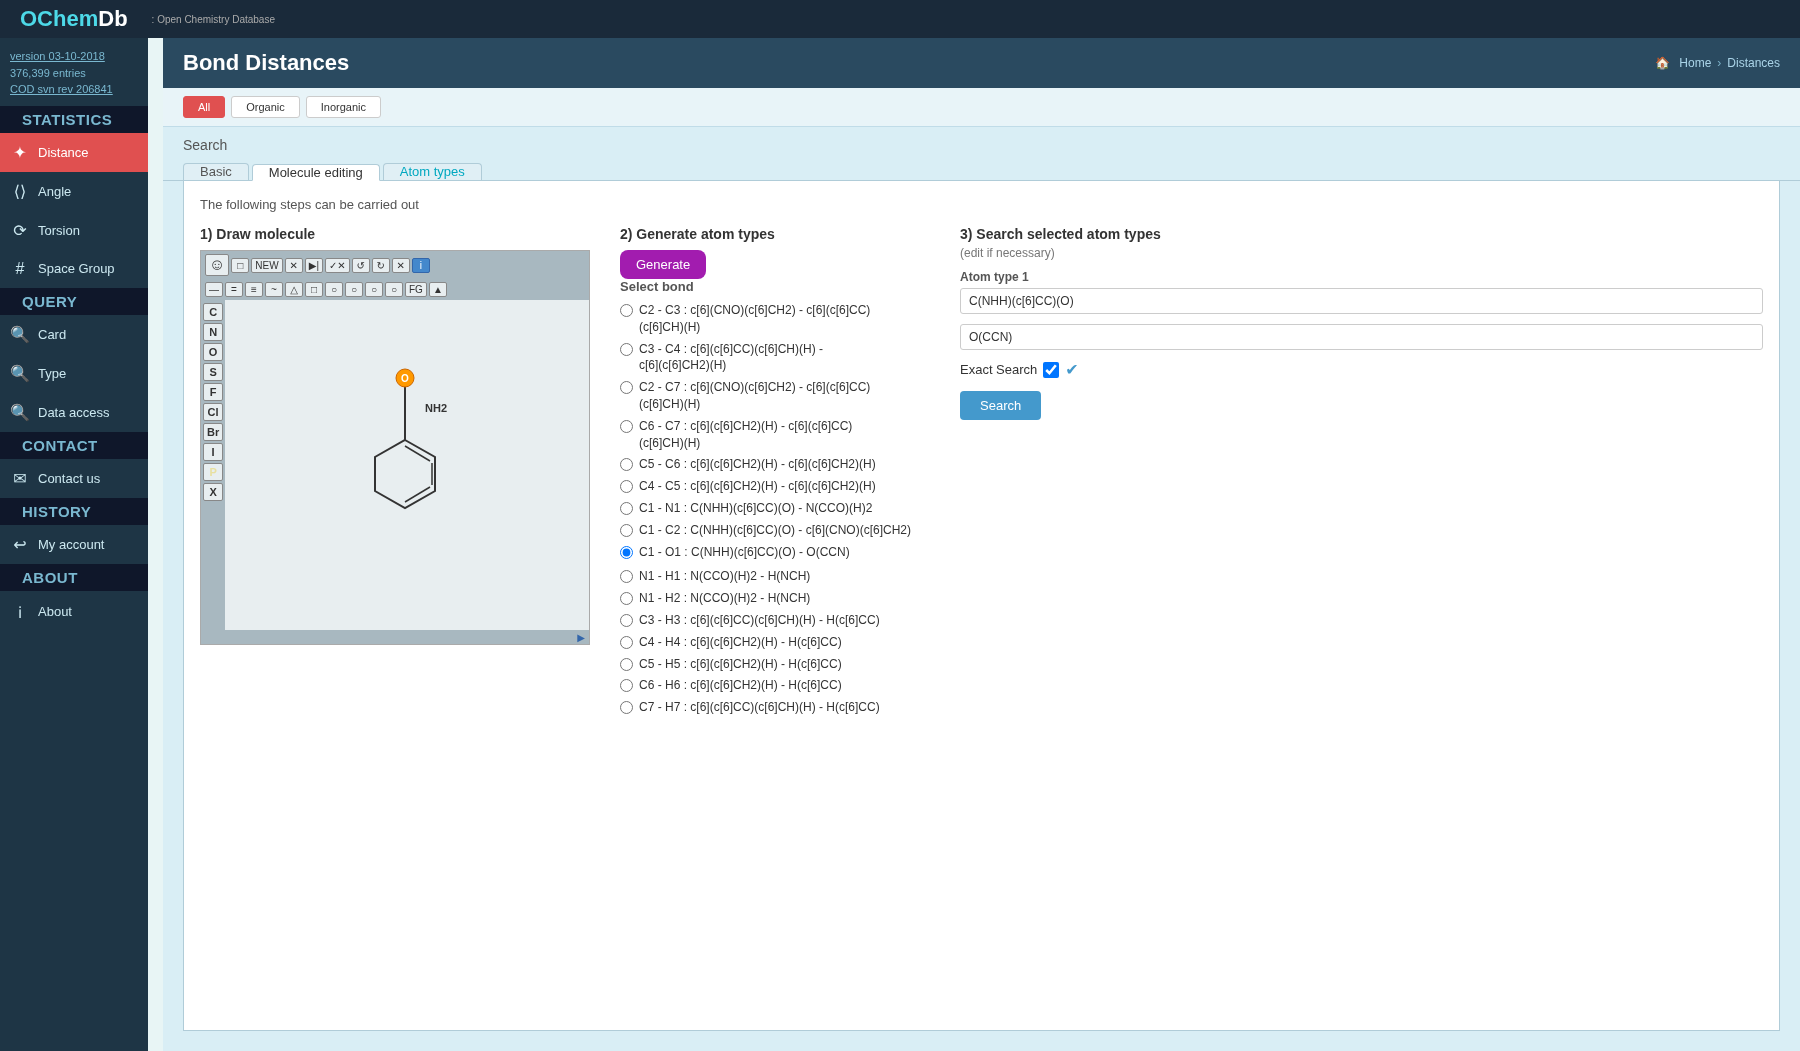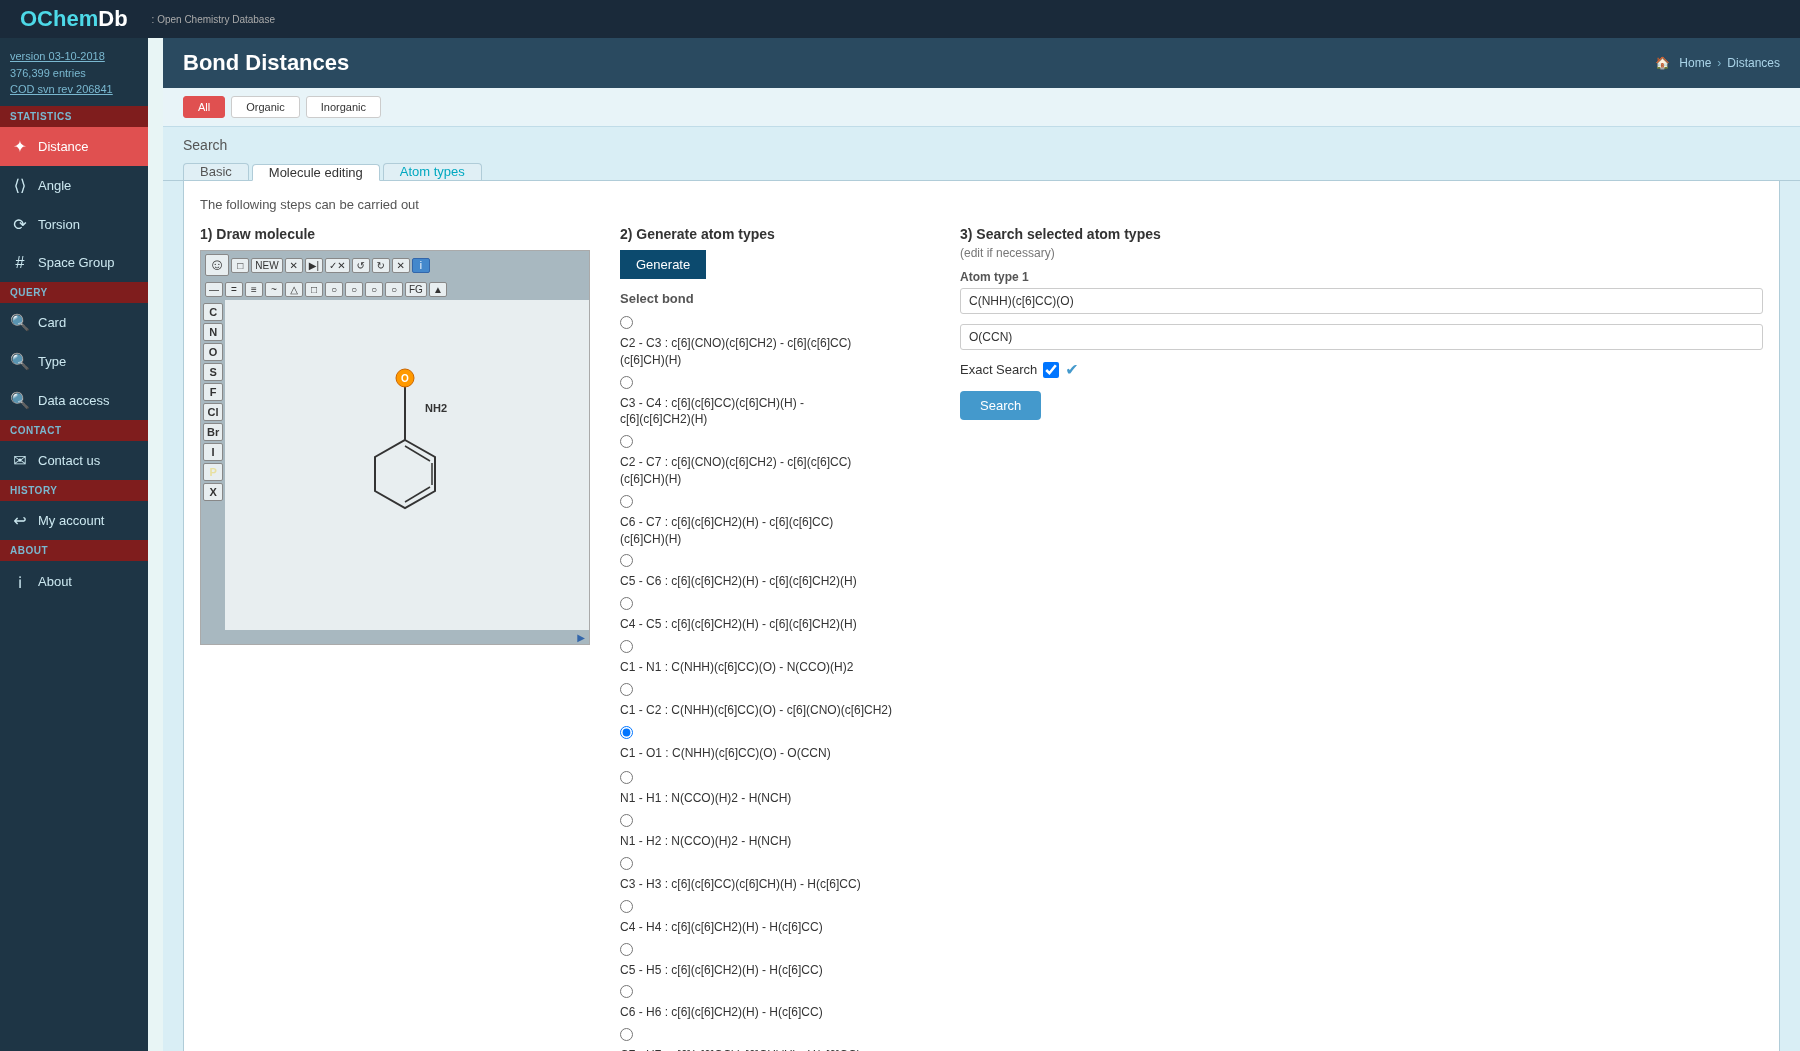--- a/index.html
+++ b/index.html
@@ -33,25 +33,25 @@
       flex-direction: column;
     }
     #sidebar .version-info {
       padding: 10px 10px 8px;
       font-size: 11px;
       color: #7ab8d0;
       line-height: 1.5;
     }
     #sidebar .version-info a { color: #7ab8d0; text-decoration: underline; cursor: pointer; }
     #sidebar .section-label {
-      background: #7f1d1d;
+      background: #0f172a;
       color: #7ab8d0;
-      font-size: 10px;
+      font-size: 15px;
       font-weight: bold;
-      padding: 5px 10px;
+      padding: 5px 22px;
       letter-spacing: 0.5px;
     }
     #sidebar .nav-item {
       display: flex;
       align-items: center;
       gap: 8px;
       padding: 10px 10px;
       color: #cce8f0;
       cursor: pointer;
       font-size: 13px;
@@ -223,41 +223,40 @@
     .mol-footer-arrow { color: #3366aa; font-size: 10px; cursor: pointer; }
 
     
     .molecule-svg { position: absolute; top: 60px; left: 100px; }
 
     
     .col-generate { flex: 0 0 320px; }
     .col-generate h3 { font-size: 14px; color: #333; margin-bottom: 8px; }
 
     .generate-btn {
-      background: #0c4a6e;
+      background: #a21caf;
       color: white;
       border: none;
       padding: 7px 16px;
-      border-radius: 0;
+      border-radius: 8px;
       cursor: pointer;
       font-size: 13px;
-      margin-bottom: 12px;
+      margin-bottom: 0;
     }
 
     .select-bond-label { font-size: 13px; color: #555; margin-bottom: 8px; font-weight: bold; }
 
     .bond-option {
       display: flex;
       align-items: flex-start;
       gap: 6px;
       margin-bottom: 5px;
       font-size: 12px;
       color: #333;
       line-height: 1.4;
-      flex-direction: column;
     }
     .bond-option input[type="radio"] { margin-top: 2px; flex-shrink: 0; }
 
     
     .col-search { flex: 1; }
     .col-search h3 { font-size: 14px; color: #333; margin-bottom: 4px; }
     .col-search .edit-hint { font-size: 12px; color: #777; margin-bottom: 10px; }
 
     .atom-type-label { font-size: 12px; color: #555; margin-bottom: 4px; font-weight: bold; }
     .atom-type-input {

